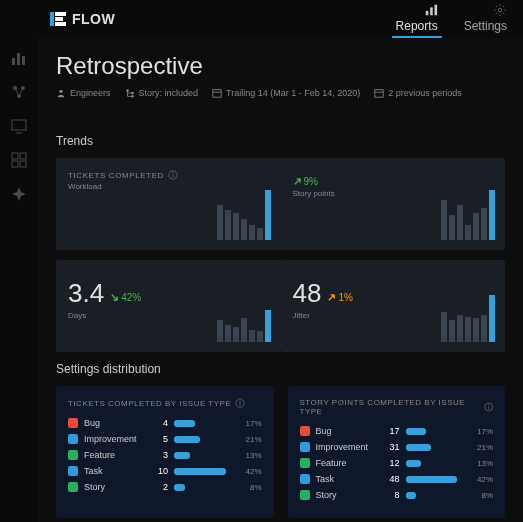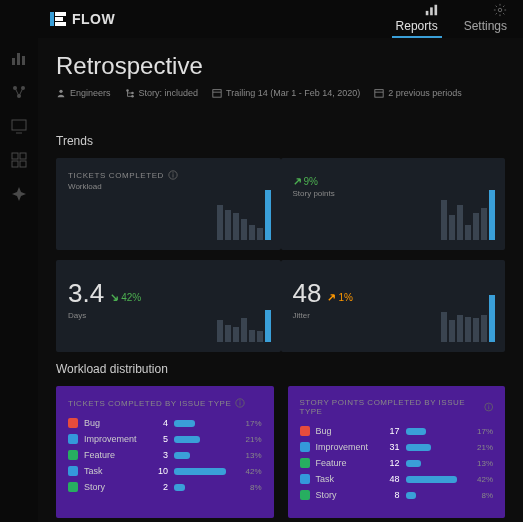--- a/index.html
+++ b/index.html
@@ -29,21 +29,21 @@
 .big{font-size:26px;font-weight:300}
 .delta{font-size:10px;display:flex;align-items:center;gap:2px}
 .delta.up{color:#4caf50}
 .delta.down{color:#4caf50}
 .delta.warn{color:#ff9800}
 .unit{font-size:8px;color:#888;margin-top:2px}
 .spark{position:absolute;right:10px;bottom:10px;display:flex;align-items:flex-end;gap:2px;height:50px}
 .spark .bar{width:6px;background:#3a4450}
 .spark .bar.hl{background:#3a9fd8}
 .dist-cards{display:flex;gap:14px}
-.dist-card{flex:1;background:#4c1d95;padding:12px;border-radius:2px}
+.dist-card{flex:1;background:#0f172a;padding:12px;border-radius:2px}
 .dist-title{font-size:8px;letter-spacing:0.5px;color:#888;text-transform:uppercase;display:flex;align-items:center;gap:4px;margin-bottom:10px}
 .dist-row{display:flex;align-items:center;gap:6px;margin-bottom:6px;font-size:9px}
 .sq{width:10px;height:10px;border-radius:2px;flex-shrink:0}
 .dist-label{width:62px;color:#ccc}
 .dist-val{width:16px;text-align:right;color:#fff;font-weight:500}
 .dist-bar-wrap{flex:1;position:relative;height:7px}
 .dist-bar{height:7px;background:#3a9fd8;border-radius:3px}
 .dist-pct{font-size:8px;color:#888;margin-left:4px}
 </style>
 </head>
@@ -209,21 +209,21 @@
               <div class="bar " style="height:22.5px"></div>
               <div class="bar " style="height:27.5px"></div>
               <div class="bar " style="height:25px"></div>
               <div class="bar " style="height:24px"></div>
               <div class="bar " style="height:27.5px"></div>
               <div class="bar hl" style="height:47.5px"></div>
             </div>
   </div>
         </div>
 
-      <div class="section-title">Workload distribution</div>
+      <div class="section-title">Settings distribution</div>
       <div id="dist" class="dist-cards">
           <div class="dist-card">
     <div class="dist-title">TICKETS COMPLETED BY ISSUE TYPE <svg width="10" height="10" viewBox="0 0 12 12">
                 <circle cx="6" cy="6" r="5" stroke="#666" fill="none"></circle>
                 <line x1="6" y1="5" x2="6" y2="9" stroke="#666"></line>
                 <circle cx="6" cy="3.5" r="0.7" fill="#666"></circle>
               </svg></div>
             <div class="dist-row">
     <span class="sq" style="background:#e74c3c"></span>
     <span class="dist-label">Bug</span>

